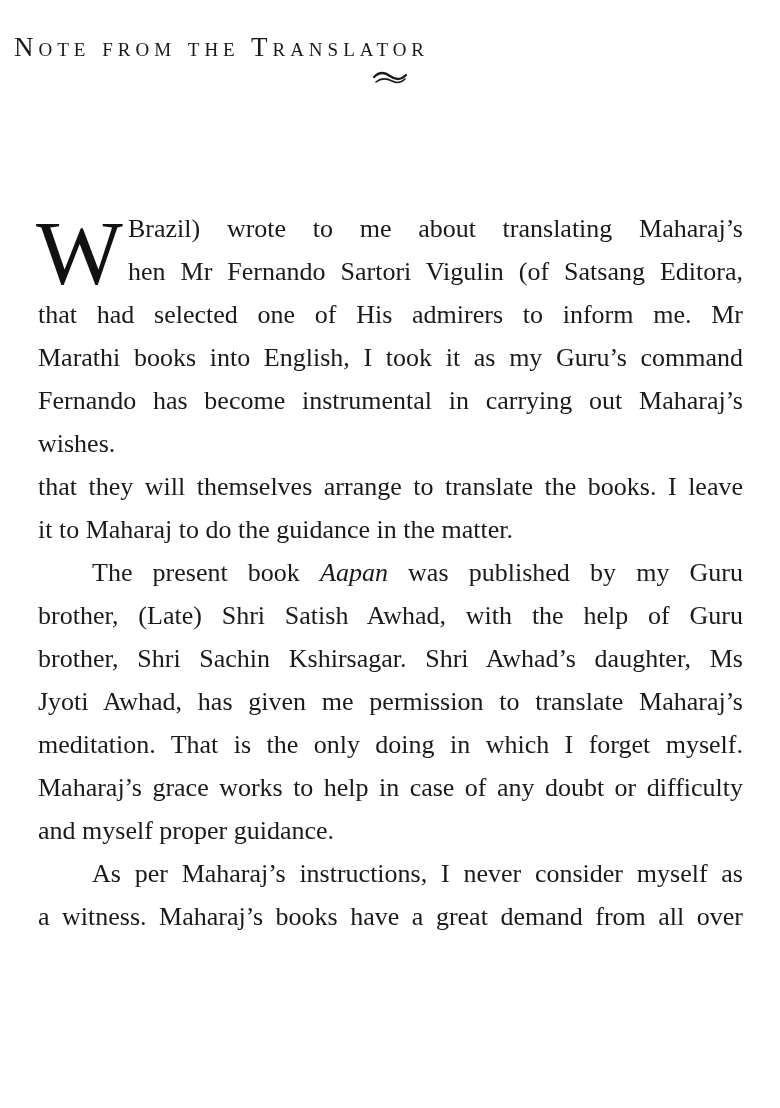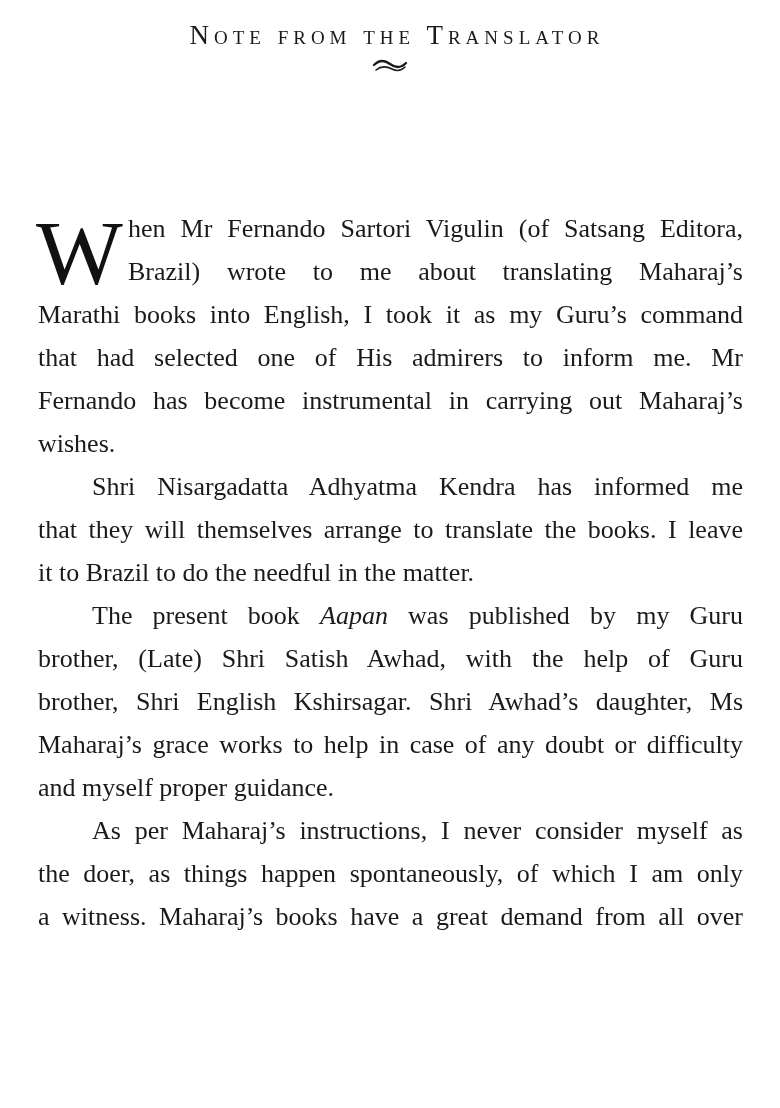--- a/index.html
+++ b/index.html
@@ -10,24 +10,23 @@
     body {
       width: 780px;
       height: 1108px;
       position: relative;
       overflow: hidden;
       color: #1a1a1a;
       font-family: "Liberation Serif", "DejaVu Serif", serif;
     }
     .header {
       position: absolute;
-      top: 18px;
+      top: 30px;
       left: 0;
       width: 780px;
-      text-align: center;
     }
     .title {
       font-size: 27px;
       letter-spacing: 5px;
       font-variant: small-caps;
       color: #1a1a1a;
       margin: 0;
       font-weight: normal;
       line-height: 34px;
       padding-left: 14px;
@@ -82,44 +81,44 @@
   <svg class="ornament" viewBox="0 0 40 16">
     <path d="M4 7 C 10 1, 16 3, 20 6 C 24 9, 30 11, 36 5" stroke="#1a1a1a" stroke-width="2.2" fill="none" stroke-linecap="round"></path>
     <path d="M6 12 C 12 7, 18 9, 22 11 C 26 13, 31 13, 35 9" stroke="#1a1a1a" stroke-width="1.6" fill="none" stroke-linecap="round"></path>
   </svg>
 </div>
 
 <div class="body-text">
 
   <div style="position:relative;">
     <span class="dropcap">W</span>
+    <span class="line drop-indent">Brazil) wrote to me about translating Maharaj’s</span>
     <span class="line drop-indent">hen Mr Fernando Sartori Vigulin (of Satsang Editora,</span>
-    <span class="line drop-indent">Brazil) wrote to me about translating Maharaj’s</span>
+    <span class="line">that had selected one of His admirers to inform me. Mr</span>
     <span class="line">Marathi books into English, I took it as my Guru’s command</span>
-    <span class="line">that had selected one of His admirers to inform me. Mr</span>
     <span class="line">Fernando has become instrumental in carrying out Maharaj’s</span>
     <span class="line last">wishes.</span>
   </div>
 
   <div>
-    <span class="line indent">Shri Nisargadatta Adhyatma Kendra has informed me</span>
     <span class="line">that they will themselves arrange to translate the books. I leave</span>
-    <span class="line last">it to Brazil to do the needful in the matter.</span>
+    <span class="line last">it to Maharaj to do the guidance in the matter.</span>
   </div>
 
   <div>
     <span class="line indent"><span>The present book </span><em>Aapan</em><span> was published by my Guru</span></span>
     <span class="line">brother, (Late) Shri Satish Awhad, with the help of Guru</span>
-    <span class="line">brother, Shri English Kshirsagar. Shri Awhad’s daughter, Ms</span>
+    <span class="line">brother, Shri Sachin Kshirsagar. Shri Awhad’s daughter, Ms</span>
+    <span class="line">Jyoti Awhad, has given me permission to translate Maharaj’s</span>
   </div>
 
   <div>
+    <span class="line">meditation. That is the only doing in which I forget myself.</span>
     <span class="line">Maharaj’s grace works to help in case of any doubt or difficulty</span>
     <span class="line last">and myself proper guidance.</span>
   </div>
 
   <div>
     <span class="line indent">As per Maharaj’s instructions, I never consider myself as</span>
-    <span class="line">the doer, as things happen spontaneously, of which I am only</span>
     <span class="line">a witness. Maharaj’s books have a great demand from all over</span>
   </div>
 
 </div>
 
 </body></html>

